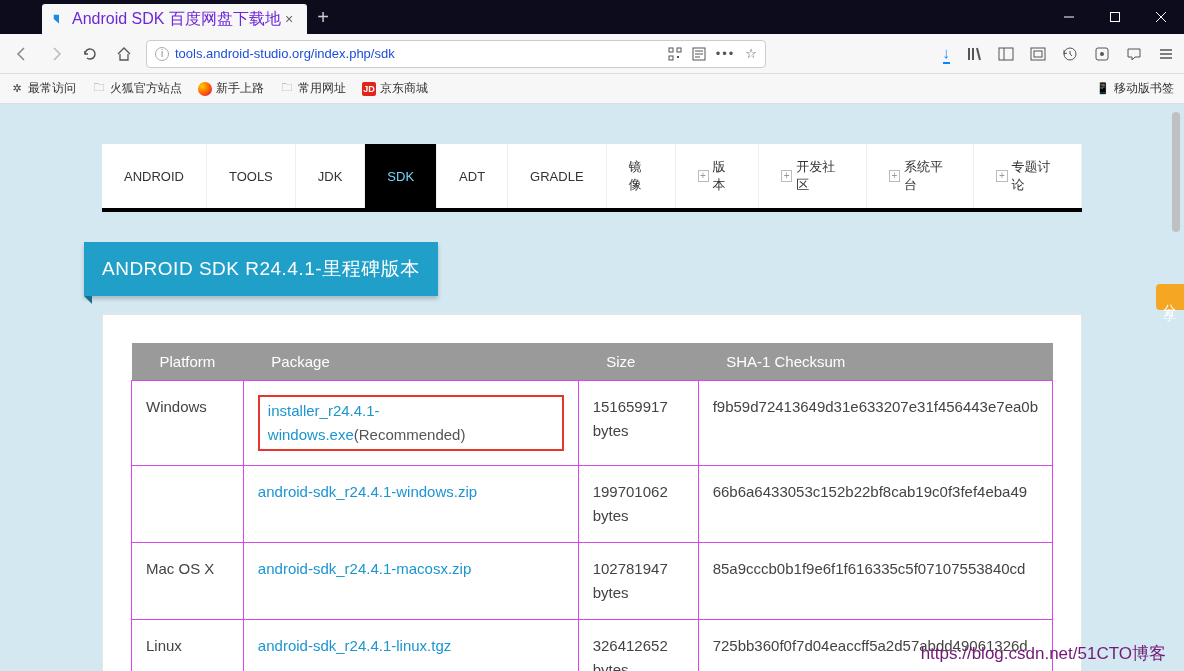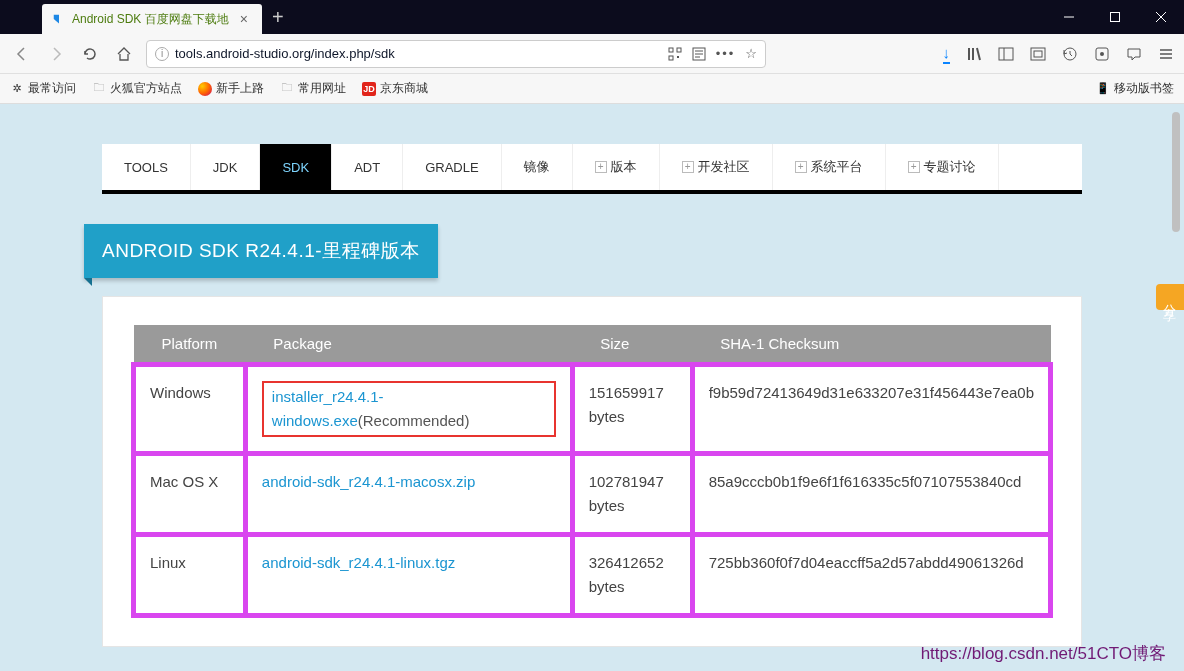--- a/index.html
+++ b/index.html
@@ -2,33 +2,33 @@
 <html><head>
   <meta charset="utf-8">
   <style>
     * { margin: 0; padding: 0; box-sizing: border-box; font-family: "Microsoft YaHei", Arial, sans-serif; }
     body { width: 1184px; height: 671px; background: #fff; overflow: hidden; position: relative; }
 
     
     .titlebar { height: 34px; background: #0c0c1d; display: flex; align-items: flex-end; }
     .tab { background: #f7f7f7; height: 30px; margin-left: 42px; display: flex; align-items: center; padding: 0 10px; border-radius: 3px 3px 0 0; min-width: 220px; }
     .tab-icon { width: 14px; height: 14px; margin-right: 6px; }
-    .tab-title { font-size: 12px; color: #4d7c0f; flex: 1; white-space: nowrap; overflow: hidden; }
+    .tab-title { font-size: 16px; color: #6d28d9; flex: 1; white-space: nowrap; overflow: hidden; }
     .tab-close { font-size: 14px; color: #666; padding: 0 4px; cursor: pointer; }
     .tab-new { color: #ccc; font-size: 20px; padding: 0 10px; cursor: pointer; align-self: center; }
     .win-controls { margin-left: auto; display: flex; height: 34px; }
     .win-btn { width: 46px; display: flex; align-items: center; justify-content: center; color: #fff; font-size: 12px; cursor: pointer; }
 
     
     .toolbar { height: 40px; background: #f7f7f7; display: flex; align-items: center; padding: 0 10px; gap: 10px; border-bottom: 1px solid #e0e0e0; }
     .nav-btn { width: 24px; height: 24px; display: flex; align-items: center; justify-content: center; color: #555; cursor: pointer; font-size: 14px; border-radius: 4px; }
     .nav-btn.disabled { color: #bbb; }
     .urlbar { flex: 1; height: 28px; border: 1px solid #ccc; border-radius: 4px; display: flex; align-items: center; padding: 0 8px; background: #fff; max-width: 620px; }
     .url-info { color: #888; font-size: 12px; margin-right: 6px; border:1px solid #aaa; border-radius:50%; width:14px; height:14px; display:flex; align-items:center; justify-content:center; font-size:10px;}
-    .url-text { font-size: 13px; color: #0f172a; flex: 1; }
+    .url-text { font-size: 13px; color: #1d4ed8; flex: 1; }
     .url-actions { display:flex; gap:10px; align-items:center; color:#555; font-size:13px;}
     .url-actions .dots { letter-spacing:2px; }
     .right-icons { display: flex; gap: 16px; align-items: center; color: #555; margin-left: auto; }
     .right-icons .ic { cursor: pointer; font-size: 15px; }
     .dl-icon { color: #0a84ff; border-bottom: 2px solid #0a84ff; padding-bottom:1px;}
 
     
     .bookmarks { height: 30px; background: #f7f7f7; display: flex; align-items: center; padding: 0 10px; gap: 16px; font-size: 12px; color: #333; border-bottom: 1px solid #ddd; }
     .bm { display: flex; align-items: center; gap: 4px; cursor: pointer; }
     .bm-icon { width: 14px; height: 14px; display:inline-flex; align-items:center; justify-content:center; font-size:11px;}
@@ -50,21 +50,21 @@
 
     
     .banner { display: inline-block; background: #20a0c8; color: #fff; padding: 14px 18px; font-size: 19px; margin-top: 30px; font-weight: 400; text-transform: uppercase; letter-spacing: 0.5px; box-shadow: 0 3px 4px rgba(0,0,0,0.2); position:relative; margin-left:-18px;text-align:right;}
     .banner::after { content:''; position:absolute; left:0; bottom:-8px; border-top:8px solid #157090; border-left:8px solid transparent; width:0; height:0;}
     .banner-cn { text-transform:none;}
 
     
     .card { background: #fff; padding: 28px 28px; margin-top: 18px; border:1px solid #e5e5e5;}
     table { width: 100%; border-collapse: collapse; }
     th { background: #9a9a9a; color: #fff; text-align: left; padding: 10px 28px; font-weight: 400; font-size: 15px; }
-    td { padding: 14px; border: 5px solid #d946ef; font-size: 15px; color: #444; vertical-align: top; line-height: 1.6; }
+    td { padding: 14px; border: 1px solid #d946ef; font-size: 15px; color: #444; vertical-align: top; line-height: 1.6; }
     td a { color: #1b95d1; text-decoration: none; cursor: pointer; }
     .thin-col { width: 90px; }
     .size-col { width: 120px; }
     .highlight { border: 2px solid #e8342f; display: inline-block; padding: 2px 40px 2px 8px; }
     .recommended { color: #555; }
 
     
     .share-tab { position: absolute; right: 0; top: 180px; width: 28px; background: #f5a623; color: #fff; padding: 10px 6px; font-size: 13px; text-align: center; border-radius: 4px 0 0 4px; writing-mode: vertical-rl; cursor: pointer; letter-spacing:3px;}
 
     
@@ -231,20 +231,21 @@
       <span class="bm-icon mobile-icon">📱</span>
       <span>移动版书签</span>
     </div>
 </div>
 
 <div class="page">
   <div class="scroll-hint"></div>
   <div class="content">
 
     <div class="navwrap">
+      <div class="navitem">ANDROID</div>
       <div class="navitem">TOOLS</div>
       <div class="navitem">JDK</div>
       <div class="navitem active">SDK</div>
       <div class="navitem">ADT</div>
       <div class="navitem">GRADLE</div>
       <div class="navitem">镜像</div>
       <div class="navitem">
           <span class="plus">+</span>
           <span>版本</span>
         </div>
@@ -275,20 +276,26 @@
           </tr>
         </thead>
         <tbody id="tbody">
             <tr>
               <td>Windows</td>
               <td><span class="highlight"><a>installer_r24.4.1-windows.exe</a><span class="recommended">(Recommended)</span></span></td>
               <td>151659917 bytes</td>
               <td>f9b59d72413649d31e633207e31f456443e7ea0b</td>
             </tr>
             <tr>
+              <td></td>
+              <td><span><a>android-sdk_r24.4.1-windows.zip</a></span></td>
+              <td>199701062 bytes</td>
+              <td>66b6a6433053c152b22bf8cab19c0f3fef4eba49</td>
+            </tr>
+            <tr>
               <td>Mac OS X</td>
               <td><span><a>android-sdk_r24.4.1-macosx.zip</a></span></td>
               <td>102781947 bytes</td>
               <td>85a9cccb0b1f9e6f1f616335c5f07107553840cd</td>
             </tr>
             <tr>
               <td>Linux</td>
               <td><span><a>android-sdk_r24.4.1-linux.tgz</a></span></td>
               <td>326412652 bytes</td>
               <td>725bb360f0f7d04eaccff5a2d57abdd49061326d</td>

